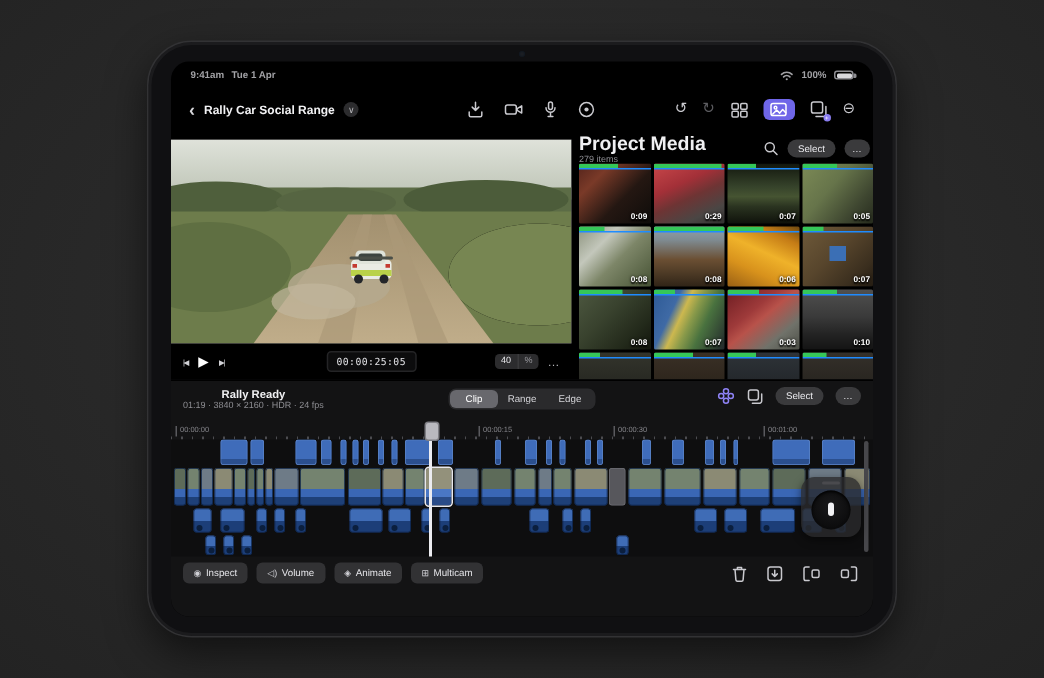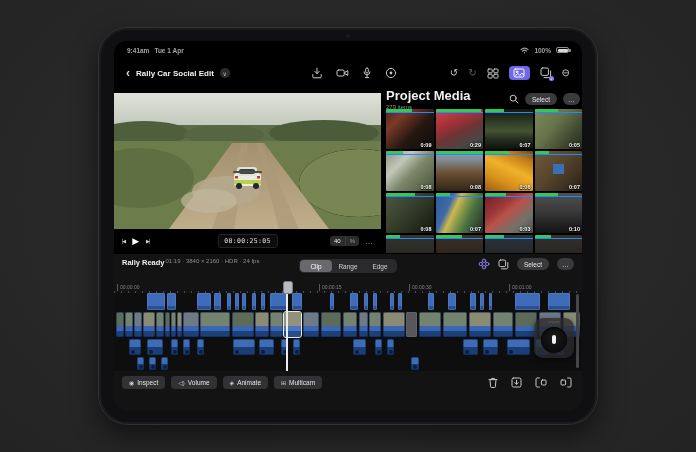--- a/index.html
+++ b/index.html
@@ -68,21 +68,21 @@
   .m10{background:linear-gradient(115deg,#2e5a96 0%,#3f6aa5 28%,#cdb84f 40%,#8a9a4a 52%,#49723f 68%,#23282c 100%);}
   .m11{background:linear-gradient(140deg,#6e1d22 0%,#9e3a3a 35%,#b8524a 48%,#70726a 75%,#4e5048 100%);}
   .m12{background:linear-gradient(180deg,#50504f 0%,#3a3a3a 45%,#232323 75%,#141414 100%);}
   .m13{background:linear-gradient(180deg,#33342c 0%,#1c1d18 100%);}
   .m14{background:linear-gradient(180deg,#3a3026 0%,#201a12 100%);}
   .m15{background:linear-gradient(180deg,#2e3338 0%,#181b1e 100%);}
   .m16{background:linear-gradient(180deg,#34302a 0%,#1d1a16 100%);}
   
   .timeline{position:absolute;left:0;right:0;top:212px;height:160px;background:#131314;border-top:1px solid #000;}
   .tl-head{position:absolute;left:0;right:0;top:0;height:30px;}
-  .tl-titles{position:absolute;left:8px;top:4px;display:flex;gap:1px;text-align:center;}
+  .tl-titles{position:absolute;left:8px;top:4px;display:flex;flex-direction:column;gap:1px;text-align:center;}
   .tl-title{color:#f0f0f2;font-size:7.5px;font-weight:bold;}
   .tl-meta{color:#8e8e93;font-size:6px;}
   .segmented{position:absolute;left:50%;transform:translateX(-50%);top:5px;display:flex;background:#2a2a2c;border-radius:5px;padding:1px;}
   .seg-btn{min-width:32px;text-align:center;font-size:6.5px;color:#d4d4d8;padding:2.5px 6px;border-radius:4px;}
   .seg-btn.sel{background:#68686d;color:#fff;}
   .tl-right{position:absolute;right:8px;top:4px;display:flex;align-items:center;gap:8px;}
   
   .ruler{position:absolute;left:0;right:0;top:30px;height:9px;background-image:repeating-linear-gradient(90deg,#4c4c50 0 1px,transparent 1px 7px);background-size:100% 2px;background-position:0 bottom;background-repeat:no-repeat;}
   .ruler span{position:absolute;top:0;font-size:5px;color:#85858a;border-left:1px solid #5a5a5e;padding-left:2px;line-height:7px;}
   
@@ -136,21 +136,21 @@
           <span>100%</span>
           <div class="battery">
               <i></i>
             </div>
         </div>
       </div>
 
       <div class="toolbar">
         <div class="tb-left">
           <span class="back">‹</span>
-          <span class="doc-title">Rally Car Social Edit</span>
+          <span class="doc-title">Rally Car Social Range</span>
           <span class="chev-circle">∨</span>
         </div>
         <div class="tb-mid">
           <svg class="st icon-svg" width="12" height="12" viewBox="0 0 12 12">
               <path d="M6 1.2v5.4M3.8 4.4L6 6.6l2.2-2.2M1.8 7.6v2.2a1 1 0 001 1h6.4a1 1 0 001-1V7.6"></path>
             </svg>
           <svg class="st icon-svg" width="13" height="12" viewBox="0 0 13 12">
               <rect x="1" y="3" width="7.2" height="6" rx="1.4"></rect>
               <path d="M8.8 5.4l3-1.8v4.8l-3-1.8z"></path>
             </svg>

